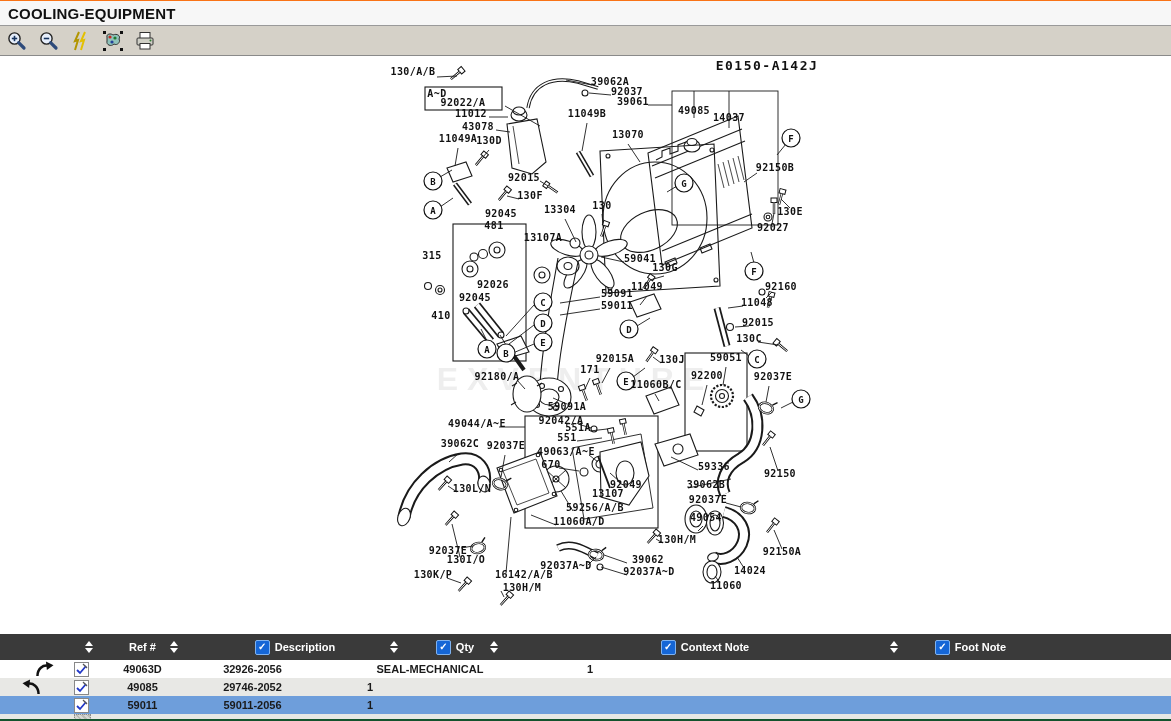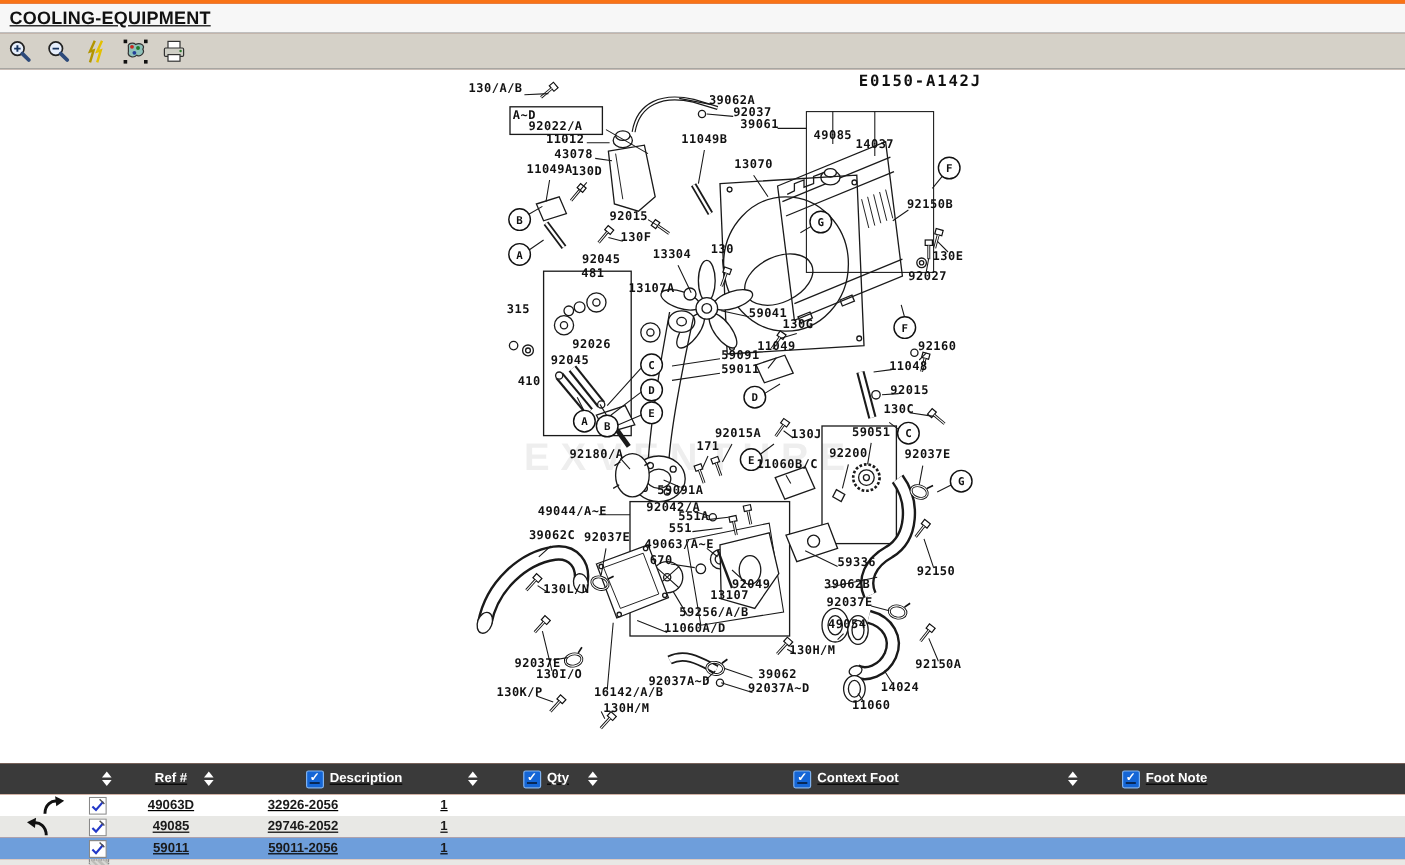--- a/index.html
+++ b/index.html
@@ -1,17 +1,17 @@
 <!DOCTYPE html>
 <html style="--accent_selected: #6e9edb; --table_header_bg: #3a3a3a; --checkbox_blue: #1566d6; --toolbar_bg: #d5d1c8; --row_alt: #e8e8e5;"><head>
 <meta charset="utf-8">
 <style>
   html,body{margin:0;padding:0;background:#fff;}
-  .app{position:relative;width:1171px;height:721px;overflow:hidden;background:#c2410c;
-       font-family:"Liberation Sans",sans-serif;border-top:3px solid #f97316;box-sizing:border-box;text-decoration:underline;}
+  .app{position:relative;width:1171px;height:721px;overflow:hidden;background:#14532d;
+       font-family:"Liberation Sans",sans-serif;border-top:1px solid #f97316;box-sizing:border-box;}
   
   .titlebar{height:24px;background:#f7f7f7;border-bottom:1px solid #9a9a9a;display:flex;align-items:center;padding-left:8px;}
   .titlebar .t{font-size:15px;font-weight:bold;color:#111;letter-spacing:.2px;}
   
   .toolbar{height:29px;background:var(--toolbar_bg,#d5d1c8);border-bottom:1px solid #8a8a8a;display:flex;align-items:center;padding-left:4px;gap:6px;}
   .tbtn{width:26px;height:24px;display:flex;align-items:center;justify-content:center;cursor:pointer;}
   
   .canvas{position:relative;width:1171px;height:578px;background:#fff;overflow:hidden;}
   .canvas svg{display:block;}
   .dlbl{font:700 10px "DejaVu Sans Mono",monospace;fill:#111;letter-spacing:.4px;cursor:pointer;}
@@ -443,21 +443,21 @@
         <div class="hcell" style="width: 100px;">
           <span class="cb">✓</span>
           <span class="hlbl">Qty</span>
           <span class="sort">
             <span class="up"></span>
             <span class="dn"></span>
           </span>
         </div>
         <div class="hcell" style="width: 400px;">
           <span class="cb">✓</span>
-          <span class="hlbl">Context Foot</span>
+          <span class="hlbl">Context Note</span>
           <span class="sort">
             <span class="up"></span>
             <span class="dn"></span>
           </span>
         </div>
         <div class="hcell" style="width: 131px;">
           <span class="cb">✓</span>
           <span class="hlbl">Foot Note</span>
         </div>
       </div>
@@ -471,20 +471,21 @@
           </div>
           <div class="cell" style="width: 38px;">
             <svg width="15" height="15" viewBox="0 0 15 15">
               <rect x="0.5" y="0.5" width="14" height="14" fill="#fff" stroke="#888"></rect>
               <path d="M3,8 L6,11 L12,4" fill="none" stroke="#2238c8" stroke-width="1.8"></path>
               <path d="M9,2 L13,6" stroke="#555" stroke-width="1.2"></path>
             </svg>
           </div>
           <div class="cell" style="width: 85px;">49063D</div>
           <div class="cell" style="width: 135px;">32926-2056</div>
+          <div class="cell" style="width: 220px;">SEAL-MECHANICAL</div>
           <div class="cell" style="width: 100px;">1</div>
           <div class="cell" style="width: 400px;"></div>
           <div class="cell" style="width: 131px;"></div>
         </div>
         <div class="row alt">
           <div class="cell" style="width: 62px; justify-content: center;">
             <svg width="22" height="17" viewBox="0 0 22 18">
               <path d="M19,16 C19,8 13,4 8,5" fill="none" stroke="#111" stroke-width="2.6"></path>
               <polygon points="10,0.5 2,4.5 9,9.5" fill="#111"></polygon>
             </svg>

